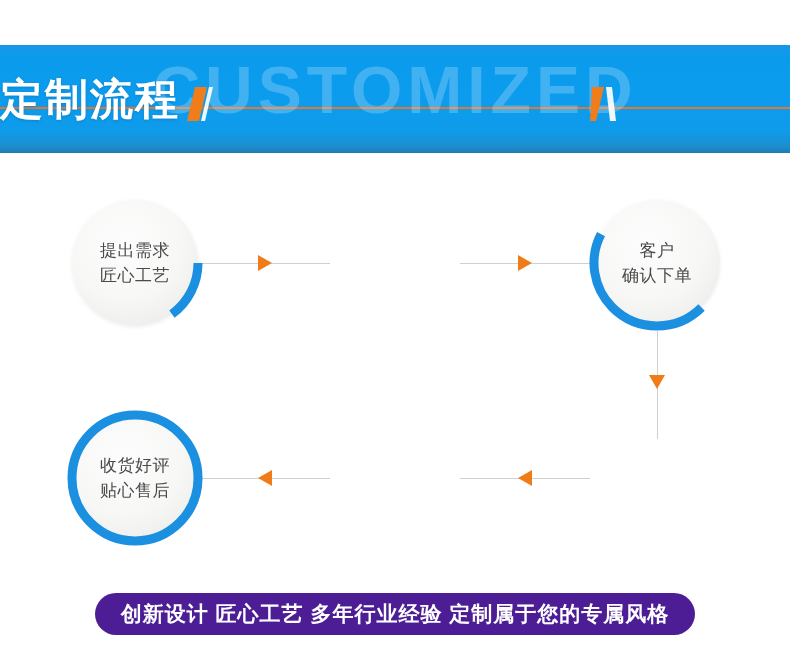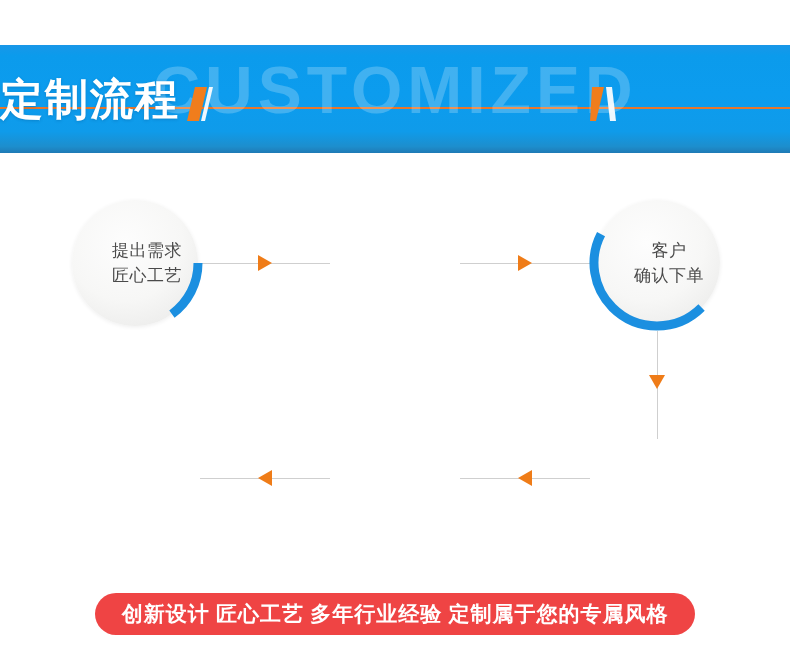--- a/index.html
+++ b/index.html
@@ -100,21 +100,21 @@
   }
   .node-arc {
     position: absolute;
     left: -5px; top: -5px;
     width: 136px;
     height: 136px;
     pointer-events: none;
   }
   .node-label {
     position: absolute;
-    left: 12px; top: 0;
+    left: 0; top: 0;
     width: 126px;
     height: 126px;
     display: flex;
     flex-direction: column;
     align-items: center;
     justify-content: center;
     color: #4a4a4a;
     font-size: 17px;
     line-height: 25px;
     letter-spacing: 0.5px;
@@ -153,25 +153,24 @@
   }
 
   
   #footer-pill {
     position: absolute;
     left: 95px;
     top: 593px;
     width: 600px;
     height: 42px;
     border-radius: 21px;
-    background: #ef4444;
+    background: #4c1d95;
     display: flex;
     align-items: center;
     justify-content: center;
-    font-family: Liberation Serif, serif;
   }
   #footer-text {
     color: #ffffff;
     font-size: 21px;
     font-weight: bold;
     letter-spacing: 1px;
     white-space: nowrap;
   }
 </style>
 </head>
@@ -228,18 +227,28 @@
       <circle class="arc-path" cx="68" cy="68" r="63" fill="none" stroke="#1b8fe0" stroke-width="9" stroke-linecap="butt" transform="rotate(45 68 68)" stroke-dasharray="178.1283034585413 395.84067435231395"></circle>
     </svg>
     <div class="node-label">
       <span>客户</span>
       <span>确认下单</span>
     </div>
   </div>
 
 
 
+  <div class="node" style="left:72px; top:262px;">
+    <div class="node-disc"></div>
+    <svg class="node-arc" viewBox="0 0 136 136">
+      <circle class="arc-path" cx="68" cy="68" r="63" fill="none" stroke="#1b8fe0" stroke-width="9" stroke-linecap="butt" transform="rotate(-90 68 68)" stroke-dasharray="395.84067435231395 395.84067435231395"></circle>
+    </svg>
+    <div class="node-label">
+      <span>收货好评</span>
+      <span>贴心售后</span>
+    </div>
+  </div>
 
 </div>
 
 <div id="footer-pill">
   <span id="footer-text">创新设计 匠心工艺 多年行业经验 定制属于您的专属风格</span>
 </div>
 
 </body></html>

